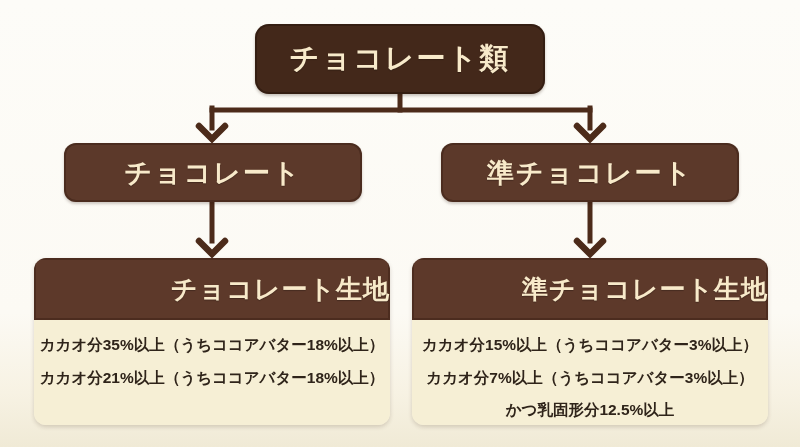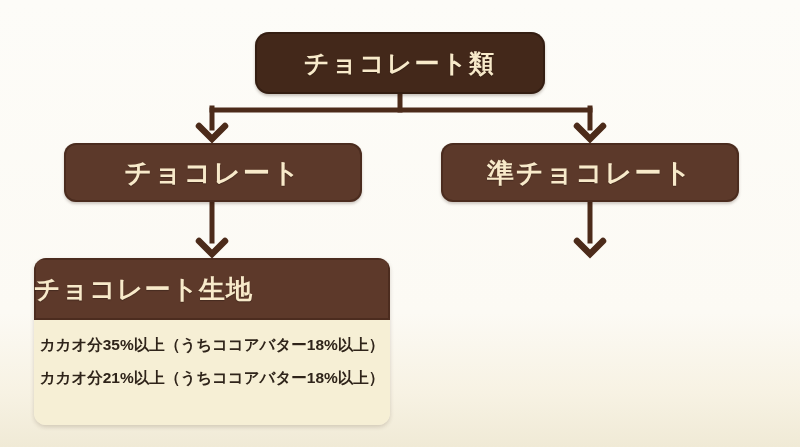--- a/index.html
+++ b/index.html
@@ -28,26 +28,25 @@
     justify-content: center;
     color: #F8EACA;
     font-weight: bold;
     text-align: center;
     box-sizing: border-box;
     letter-spacing: 2px;
     text-shadow: 0 1px 1px rgba(0,0,0,0.25);
   }
   .node-root {
     left: 255px; top: 24px;
-    width: 290px; height: 62px;
+    width: 290px; height: 70px;
     background: #43281A;
     border-radius: 14px;
-    font-size: 25px;
+    font-size: 29px;
     box-shadow: 0 2px 3px rgba(40,20,8,0.25), inset 0 0 0 2px rgba(25,12,5,0.35);
-    margin-top: 8px;
   }
   .node-branch {
     width: 298px; height: 59px;
     top: 143px;
     background: #5C392A;
     border-radius: 12px;
     font-size: 27px;
     box-shadow: 0 2px 3px rgba(40,20,8,0.22), inset 0 0 0 2px rgba(35,16,7,0.30);
   }
   .node-branch.left  { left: 64px;  }
@@ -61,21 +60,21 @@
     box-shadow: 0 2px 4px rgba(60,40,20,0.18);
     box-sizing: border-box;
   }
   .card.left  { left: 34px;  }
   .card.right { left: 412px; }
   .card-header {
     height: 62px;
     background: #5D392A;
     display: flex;
     align-items: center;
-    justify-content: flex-start;
+    justify-content: flex-end;
     color: #F8EACA;
     font-weight: bold;
     font-size: 26px;
     letter-spacing: 1px;
     box-shadow: inset 0 0 0 2px rgba(35,16,7,0.30);
     text-shadow: 0 1px 1px rgba(0,0,0,0.25);
   }
   .card-body {
     height: 105px;
     background: #F6EFD5;
@@ -132,14 +131,24 @@
   <div class="card left">
     <div class="card-header">
       <span>チョコレート生地</span>
     </div>
     <div class="card-body">
       <div class="line1">カカオ分35%以上（うちココアバター18%以上）</div>
       <div class="line2">カカオ分21%以上（うちココアバター18%以上）</div>
     </div>
   </div>
 
+  <div class="card right">
+    <div class="card-header">
+      <span>準チョコレート生地</span>
+    </div>
+    <div class="card-body">
+      <div class="line1">カカオ分15%以上（うちココアバター3%以上）</div>
+      <div class="line2">カカオ分7%以上（うちココアバター3%以上）</div>
+      <div class="line3">かつ乳固形分12.5%以上</div>
+    </div>
+  </div>
 
 </div>
 
 </body></html>

